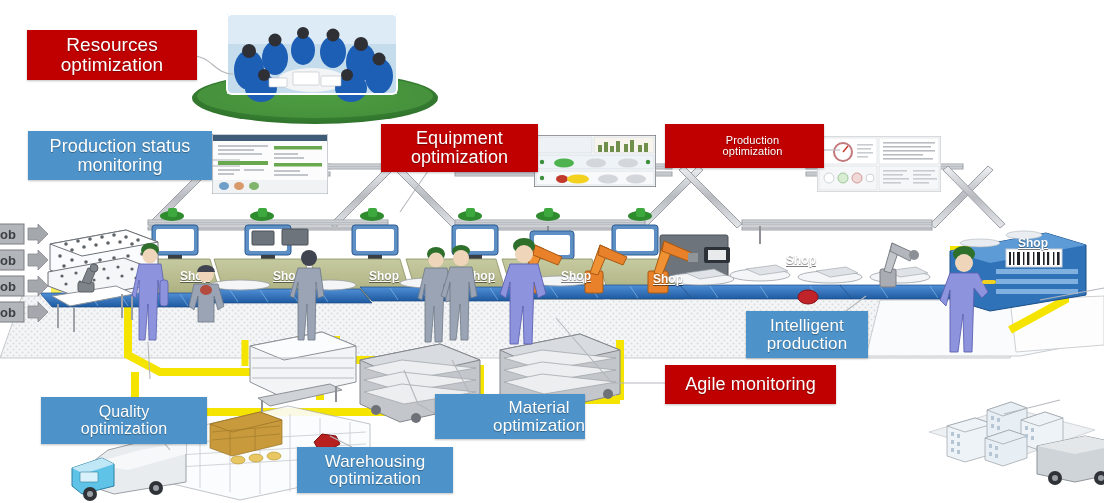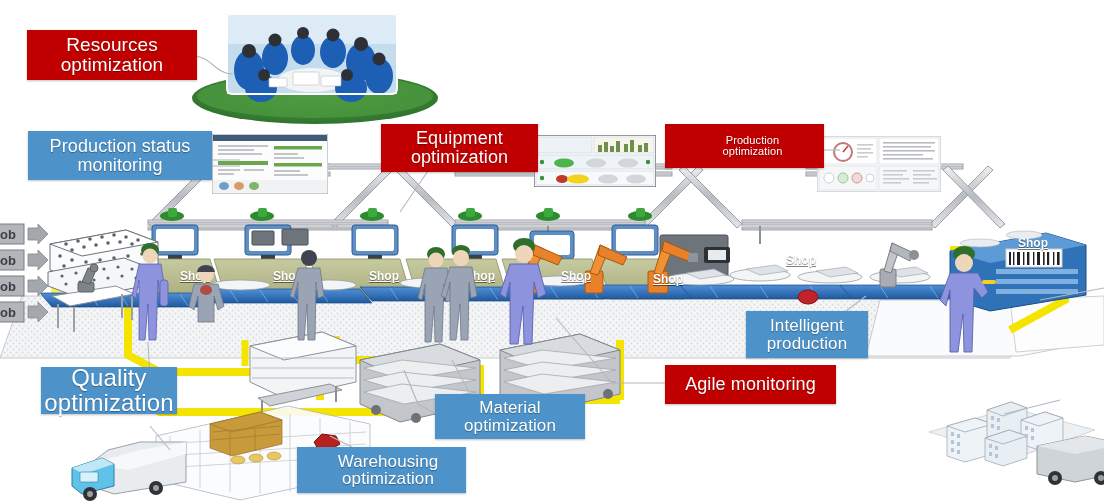--- a/index.html
+++ b/index.html
@@ -812,35 +812,35 @@
     </div>
   </div>
 
   <div class="label red" style="left:665px;top:124px;width:143px;height:44px;font-size:11px;padding-left:16px;">
     <div>
       <div>Production</div>
       <div>optimization</div>
     </div>
   </div>
 
-  <div class="label blue" style="left:41px;top:367px;width:136px;height:47px;font-size:24px;">
+  <div class="label blue" style="left:41px;top:397px;width:166px;height:47px;font-size:16px;">
     <div>
       <div>Quality</div>
       <div>optimization</div>
     </div>
   </div>
 
-  <div class="label blue" style="left:435px;top:394px;width:150px;height:45px;font-size:17px;">
+  <div class="label blue" style="left:435px;top:394px;width:150px;height:45px;font-size:17px;justify-content:flex-end;">
     <div>
       <div>Material</div>
       <div>optimization</div>
     </div>
   </div>
 
-  <div class="label blue" style="left:297px;top:447px;width:156px;height:46px;font-size:17px;padding-left:13px;">
+  <div class="label blue" style="left:297px;top:447px;width:156px;height:46px;font-size:17px;">
     <div>
       <div>Warehousing</div>
       <div>optimization</div>
     </div>
   </div>
 
   <div class="label blue" style="left:746px;top:311px;width:122px;height:47px;font-size:17px;">
     <div>
       <div>Intelligent</div>
       <div>production</div>

